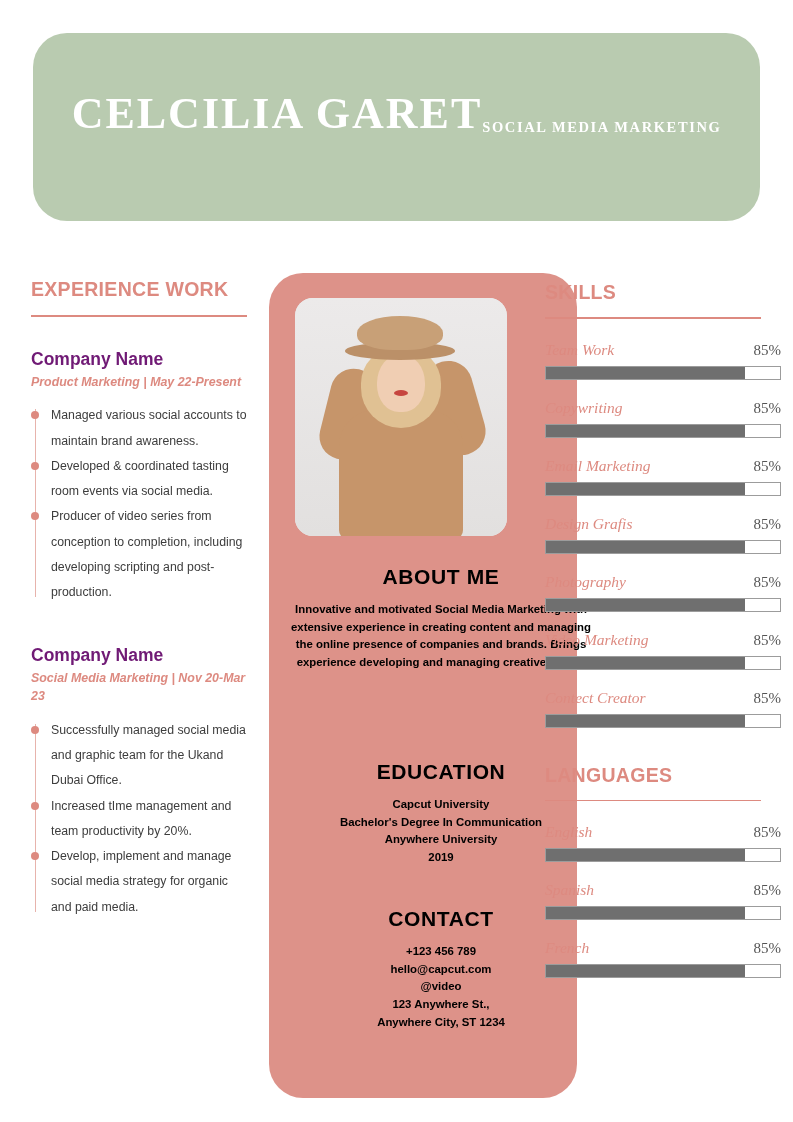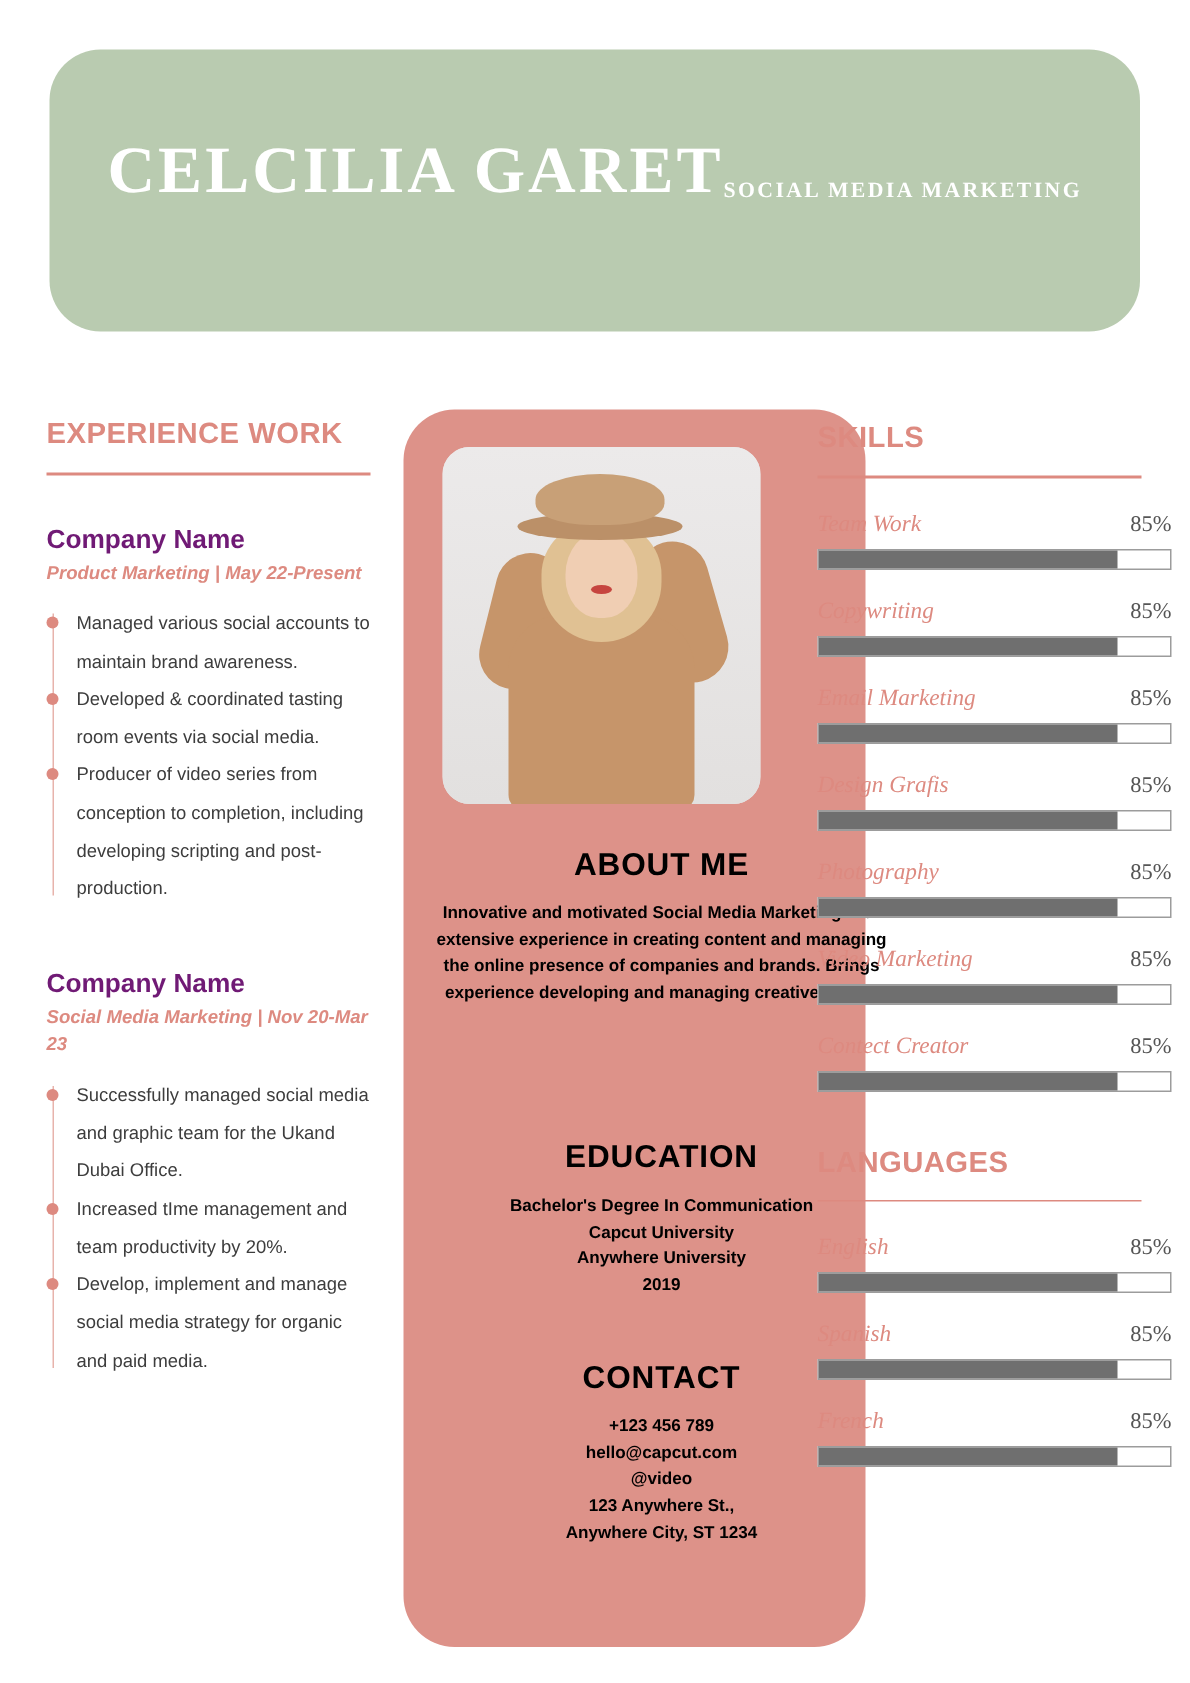--- a/index.html
+++ b/index.html
@@ -350,22 +350,22 @@
     <div class="ph-hat"></div>
   </div>
 
   <div class="block-about center-section">
     <div class="center-title">ABOUT ME</div>
     <p class="center-body">Innovative and motivated Social Media Marketing with extensive experience in creating content and managing the online presence of companies and brands. Brings experience developing and managing creative teams.</p>
   </div>
 
   <div class="block-education center-section">
     <div class="center-title">EDUCATION</div>
+    <p class="center-body">Capcut University</p>
     <p class="center-body">Bachelor's Degree In Communication</p>
-    <p class="center-body">Capcut University</p>
     <p class="center-body">Anywhere University</p>
     <p class="center-body">2019</p>
   </div>
 
   <div class="block-contact center-section">
     <div class="center-title">CONTACT</div>
     <p class="center-body">+123  456 789</p>
     <p class="center-body">hello@capcut.com</p>
     <p class="center-body">@video</p>
     <p class="center-body">123 Anywhere St.,</p>

